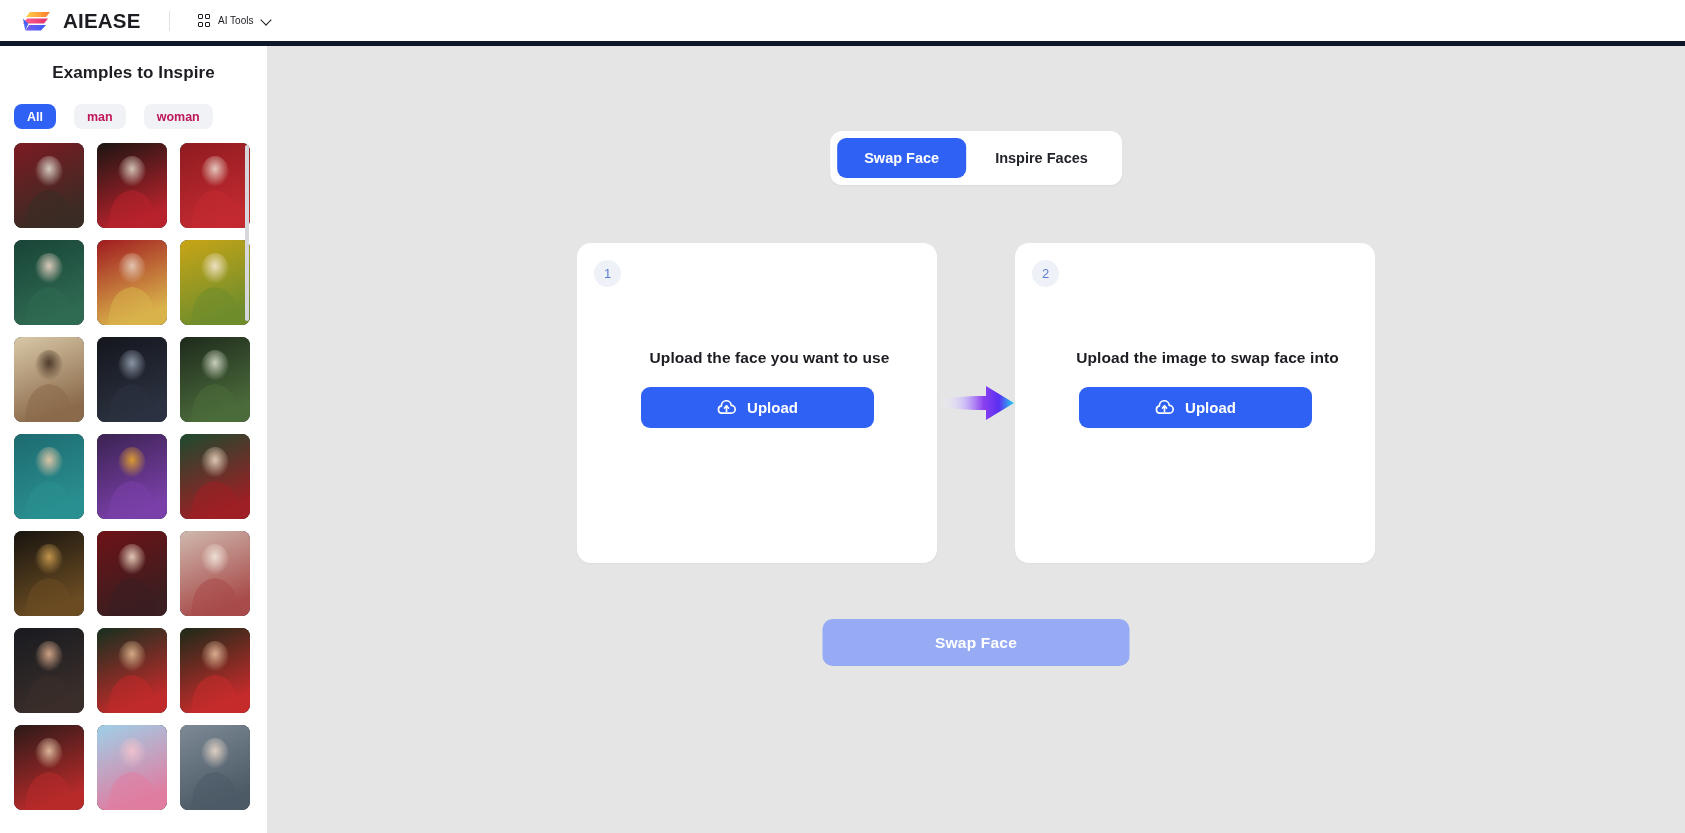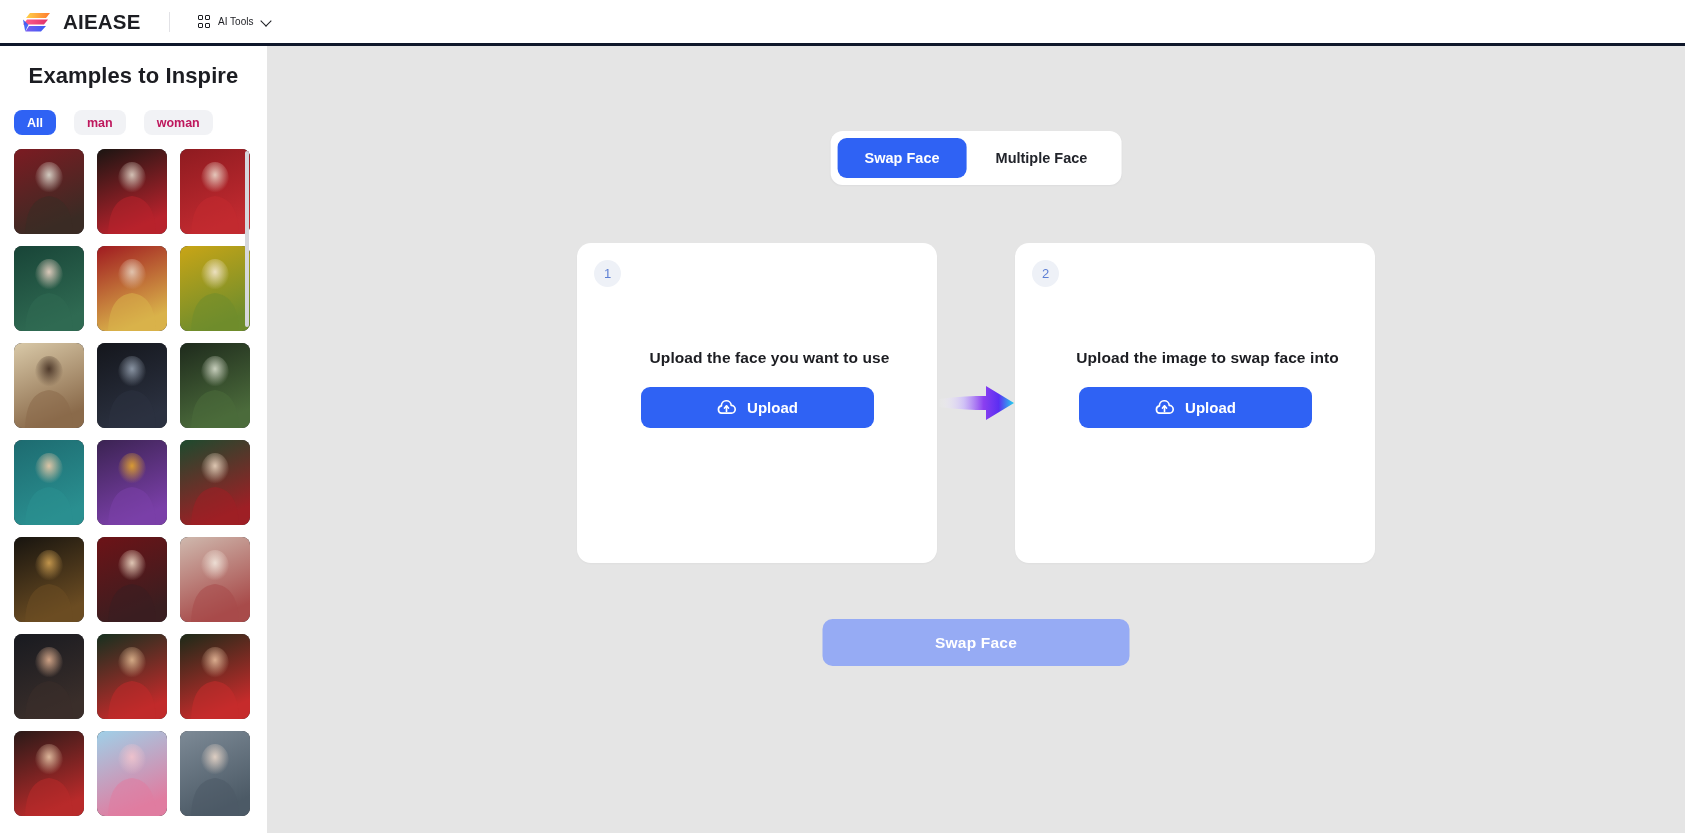--- a/index.html
+++ b/index.html
@@ -21,21 +21,21 @@
     display: flex;
     flex-direction: column;
     background: #ffffff;
   }
 
   
   .header {
     height: 46px;
     min-height: 46px;
     background: #ffffff;
-    border-bottom: 3px solid #0f172a;
+    border-bottom: 5px solid #0f172a;
     display: flex;
     align-items: center;
     padding-left: 22px;
     position: relative;
     z-index: 30;
   }
   .brand {
     display: flex;
     align-items: center;
     gap: 11px;
@@ -114,21 +114,21 @@
     width: 267px;
     min-width: 267px;
     background: #ffffff;
     position: relative;
     overflow: hidden;
     display: flex;
     flex-direction: column;
   }
   .sidebar-title {
     text-align: center;
-    font-size: 22px;
+    font-size: 17px;
     font-weight: 700;
     color: #1c1d22;
     padding: 17px 0 0 0;
     letter-spacing: .1px;
   }
   .chips {
     display: flex;
     gap: 18px;
     padding: 21px 0 0 14px;
   }
@@ -741,21 +741,21 @@
           </div>
         <div class="sb-track"></div>
         <div class="sb-thumb"></div>
       </div>
     </div>
 
     <div class="main">
 
       <div class="tabs">
         <div class="tab active">Swap Face</div>
-        <div class="tab">Multiple Face</div>
+        <div class="tab">Inspire Faces</div>
       </div>
 
       <div class="panels">
 
         <div class="panel">
           <div class="step-badge">1</div>
           <div class="panel-title">Upload the face you want to use</div>
           <button class="upload-btn">
             <span class="cloud-icon">
               <svg viewBox="0 0 24 24" width="21" height="21" fill="none" stroke="#ffffff" stroke-width="1.9" stroke-linecap="round" stroke-linejoin="round" aria-hidden="true">

